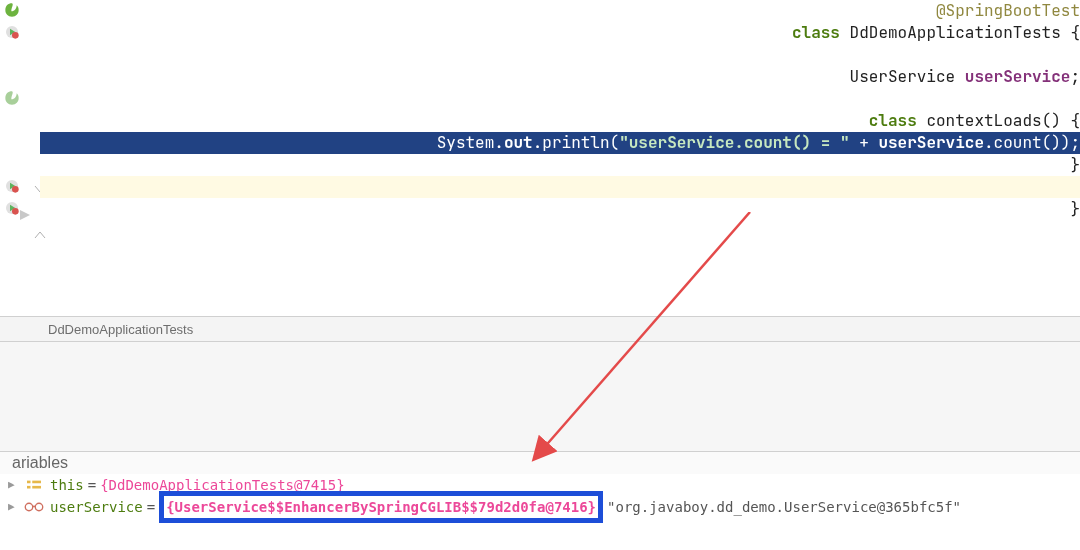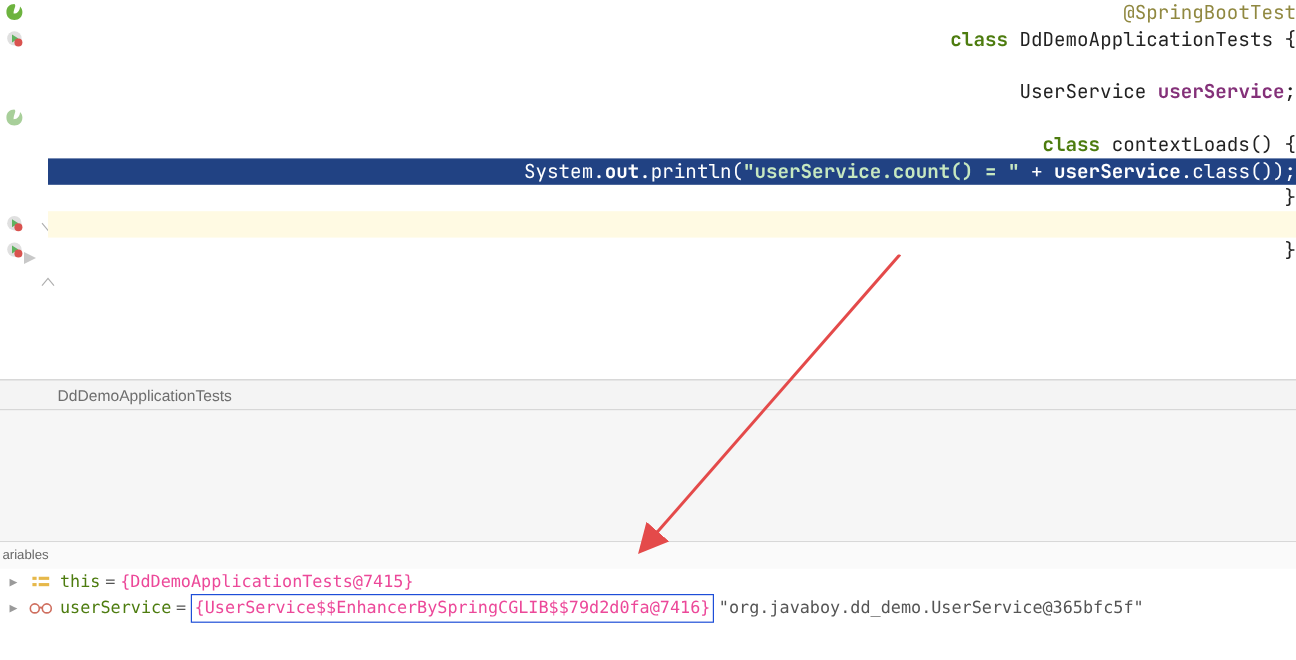--- a/index.html
+++ b/index.html
@@ -47,36 +47,36 @@
     font-family: -apple-system, "Segoe UI", sans-serif; font-size: 13px;
     color: #6e6e6e; padding-left: 48px; line-height: 26px;
   }
 
   .mid-gap { position: absolute; top: 342px; left: 0; right: 0; height: 110px; background: #f6f6f6; border-bottom: 1px solid #d0d0d0; }
 
   .vars-panel {
     position: absolute; top: 452px; left: 0; right: 0; height: 98px; background: #fff;
   }
   .vars-header {
-    height: 22px; font-family: -apple-system, "Segoe UI", sans-serif; font-size: 11px;
-    color: #666; padding-left: 2px; line-height: 22px; background: #fafafa;
+    height: 22px; font-family: -apple-system, "Segoe UI", sans-serif; font-size: 16px;
+    color: #666; padding-left: 12px; line-height: 22px; background: #fafafa;
   }
   .var-row {
     height: 22px; line-height: 22px; font-family: Menlo, Consolas, monospace; font-size: 14px;
     padding-left: 8px; display: flex; align-items: center; white-space: nowrap;
   }
   .expand-tri { width: 12px; display: inline-block; color: #9a9a9a; margin-right: 4px; font-size: 11px; }
   .var-icon { width: 20px; height: 16px; display: inline-flex; align-items: center; justify-content: center; margin-right: 6px; }
   .var-name { color: #4d7c0f; }
   .var-eq { color: #555; padding: 0 4px; }
   .var-type { color: #ec4899; }
   .var-str { color: #555; }
 
   .red-box {
-    border: 1px solid #1d4ed8; padding: 0 2px; display: inline-block;
+    border: 5px solid #1d4ed8; padding: 0 2px; display: inline-block; font-weight: bold;
   }
 
   .arrow-svg { position: absolute; top: 212px; left: 500px; pointer-events: none; }
 </style>
 </head>
 <body>
 
 <div class="editor-area">
   <div class="gutter">
     <span class="gutter-icon" style="top:2px;">
@@ -122,21 +122,21 @@
     </span>
   </div>
 
   <div class="code-pane">
     <div class="code-line"><span class="annot">@SpringBootTest</span></div>
     <div class="code-line"><span class="kw">class</span> <span class="plain">DdDemoApplicationTests</span> <span class="plain">{</span></div>
     <div class="code-line"></div>
     <div class="code-line">    <span class="type">UserService</span> <span class="field">userService</span><span class="plain">;</span></div>
     <div class="code-line"></div>
     <div class="code-line">    <span class="kw">class</span> <span class="plain">contextLoads</span><span class="plain">()</span> <span class="plain">{</span></div>
-    <div class="code-line highlighted">        <span class="kw-system">System</span><span>.</span><span class="static-italic">out</span><span>.</span><span>println</span>(<span class="str">"userService.count() = "</span><span> + </span><span class="field-call">userService</span><span>.class()</span><span>);</span></div>
+    <div class="code-line highlighted">        <span class="kw-system">System</span><span>.</span><span class="static-italic">out</span><span>.</span><span>println</span>(<span class="str">"userService.count() = "</span><span> + </span><span class="field-call">userService</span><span>.count()</span><span>);</span></div>
     <div class="code-line">    <span class="plain">}</span></div>
     <div class="code-line caret-line"></div>
     <div class="code-line caret-line2"><span class="caret-marker"><svg viewBox="0 0 14 10" width="14" height="10">
             <path fill="#c8c8c8" d="M0 0 L10 5 L0 10 Z"></path>
           </svg></span><span class="plain">}</span></div>
   </div>
 </div>
 
 <div class="breadcrumb">
   <span>DdDemoApplicationTests</span>

